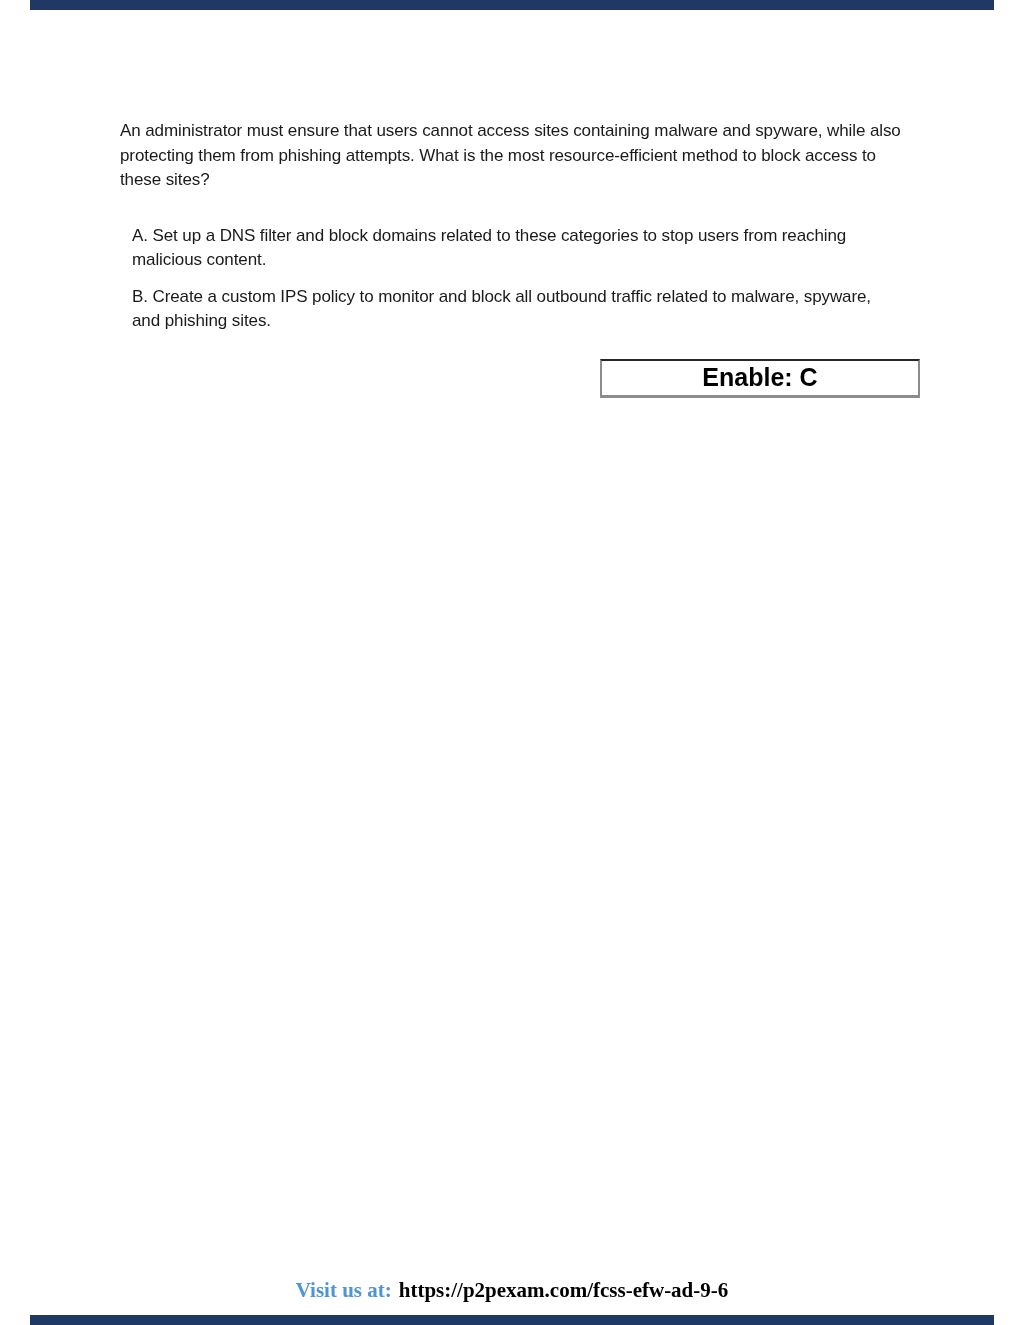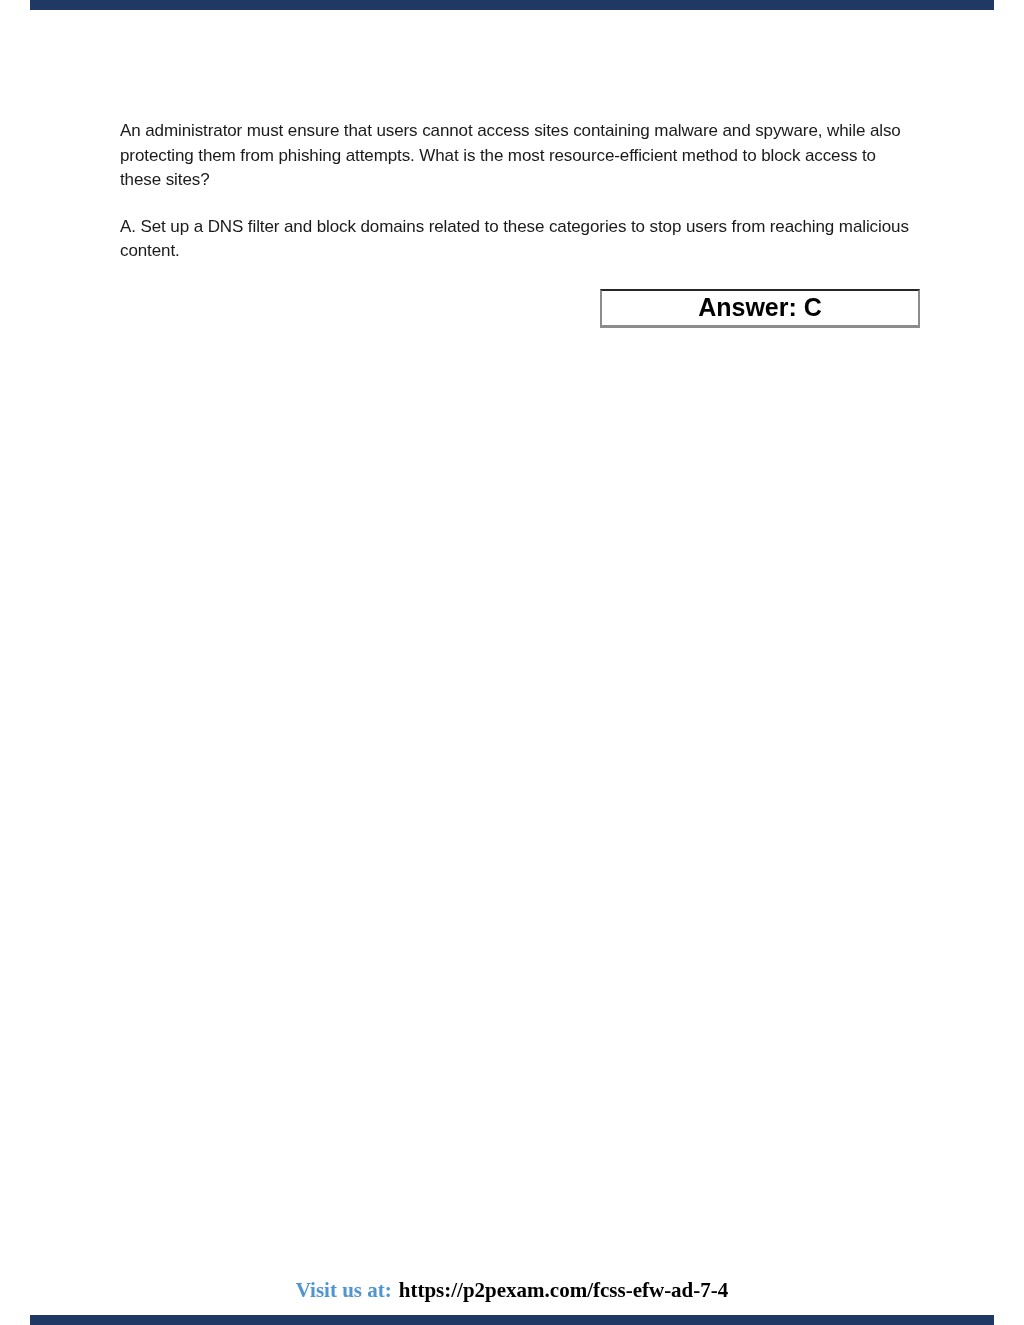--- a/index.html
+++ b/index.html
@@ -30,24 +30,24 @@
   .content {
     position: absolute;
     left: 120px;
     top: 119px;
     width: 792px;
     font-size: 17px;
     line-height: 24.5px;
     letter-spacing: -0.1px;
   }
   .question {
-    margin: 0 0 22px 0;
+    margin: 0 0 31px 0;
   }
   .options { margin: 0; }
-  .option { margin: 0; }
+  .option { margin: 12px; }
 
   .answer-row {
     display: flex;
     justify-content: flex-end;
     margin-top: 25px;
     margin-right: -8px;
   }
   .answer-box {
     box-sizing: border-box;
     width: 320px;
@@ -94,28 +94,29 @@
 
 <div class="page">
 
   <div class="accent-bar top"></div>
 
   <div class="content">
     <p class="question">An administrator must ensure that users cannot access sites containing malware and spyware, while also protecting them from phishing attempts. What is the most resource-efficient method to block access to these sites?</p>
 
     <div class="options">
       <div class="option">A. Set up a DNS filter and block domains related to these categories to stop users from reaching malicious content.</div>
+      <div class="option">B. Create a custom IPS policy to monitor and block all outbound traffic related to malware, spyware, and phishing sites.</div>
     </div>
 
     <div class="answer-row">
       <div class="answer-box">
-        <span class="answer-text">Answer: C</span>
+        <span class="answer-text">Enable: C</span>
       </div>
     </div>
   </div>
 
   <div class="footer">
-    <span class="visit-label">Visit us at:</span><a class="footer-url">https://p2pexam.com/fcss-efw-ad-7-4</a>
+    <span class="visit-label">Visit us at:</span><a class="footer-url">https://p2pexam.com/fcss-efw-ad-9-6</a>
   </div>
 
   <div class="accent-bar bottom"></div>
 
 </div>
 
 </body></html>

